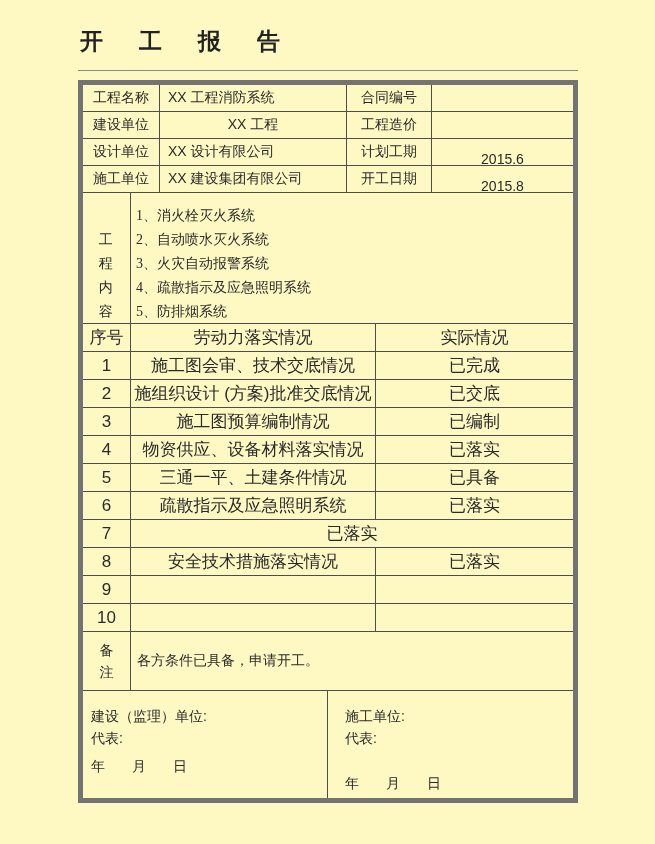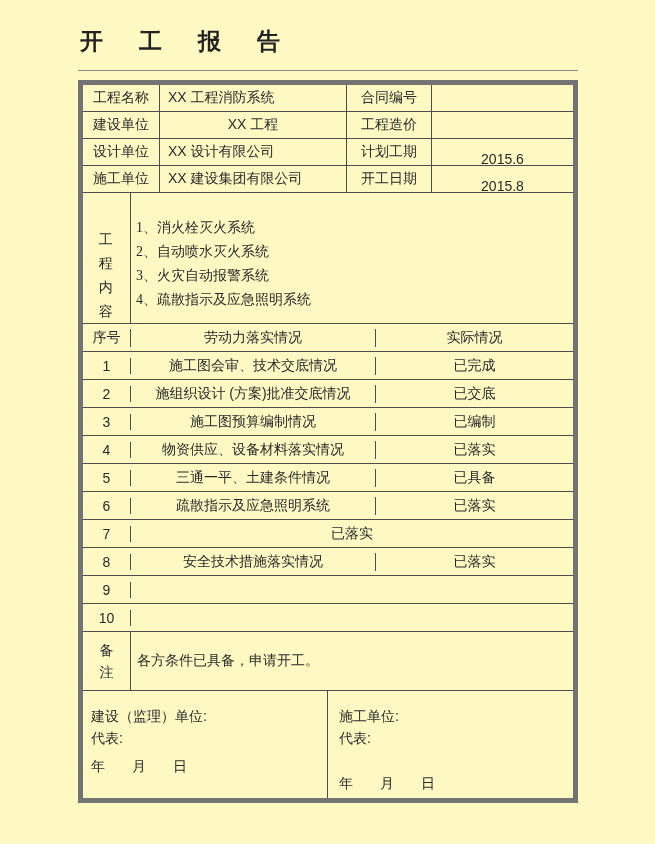--- a/index.html
+++ b/index.html
@@ -22,21 +22,21 @@
     position: absolute; left: 78px; top: 70px; width: 500px; height: 1px;
     background: #8a8a8a;
   }
 
   .doc-table {
     position: absolute; left: 78px; top: 80px; width: 500px;
     border: 5px solid #737373;
     font-size: 14px;
   }
   .row { display: flex; border-bottom: 1px solid #4d4d4d; }
-  .row:last-child { border-bottom: none; }
+  .row:last-child { border-bottom: none; gap: 6px; }
   .cell { border-right: 1px solid #4d4d4d; display: flex; align-items: center; }
   .cell:last-child { border-right: none; }
   .c-center { justify-content: center; text-align: center; }
   .c-left { justify-content: flex-start; padding-left: 8px; }
 
   
   .info-row { height: 27px; }
   .info-row .w1 { width: 77px; }
   .info-row .w2 { width: 187px; }
   .info-row .w3 { width: 85px; }
@@ -47,21 +47,21 @@
   .content-row .label-col { width: 48px; justify-content: center; align-items: flex-start; }
   .vlabel {
     width: 1.1em; word-break: break-all; text-align: left;
     line-height: 24px; margin-top: 34px;
   }
   .content-row .body-col { flex: 1; align-items: center; padding: 11px 4px 0 5px; font-family: Liberation Serif, serif; }
   .content-list { list-style: none; }
   .content-list li { line-height: 24px; white-space: nowrap; }
 
   
-  .cond-row { height: 28px; font-size: 14px; align-items: center; }
+  .cond-row { height: 28px; font-size: 17px; }
   .cond-row .no-col { width: 48px; justify-content: center; }
   .cond-row .cond-col { width: 245px; justify-content: center; text-align: center; }
   .cond-row .stat-col { flex: 1; justify-content: center; text-align: center; }
 
   
   .remark-row { height: 59px; }
   .remark-row .label-col { width: 48px; justify-content: center; }
   .remark-row .vlabel2 {
     width: 1.1em; word-break: break-all; text-align: center; line-height: 22px;
   }
@@ -115,20 +115,21 @@
     <div class="row content-row">
       <div class="cell label-col">
         <div class="vlabel">工程内容</div>
       </div>
       <div class="cell body-col">
         <ul class="content-list">
           <li>1、消火栓灭火系统</li>
           <li>2、自动喷水灭火系统</li>
           <li>3、火灾自动报警系统</li>
           <li>4、疏散指示及应急照明系统</li>
+          <li>5、防排烟系统</li>
         </ul>
       </div>
     </div>
 
     <div class="row cond-row">
       <div class="cell no-col">序号</div>
       <div class="cell cond-col">劳动力落实情况</div>
       <div class="cell stat-col">实际情况</div>
     </div>
 

